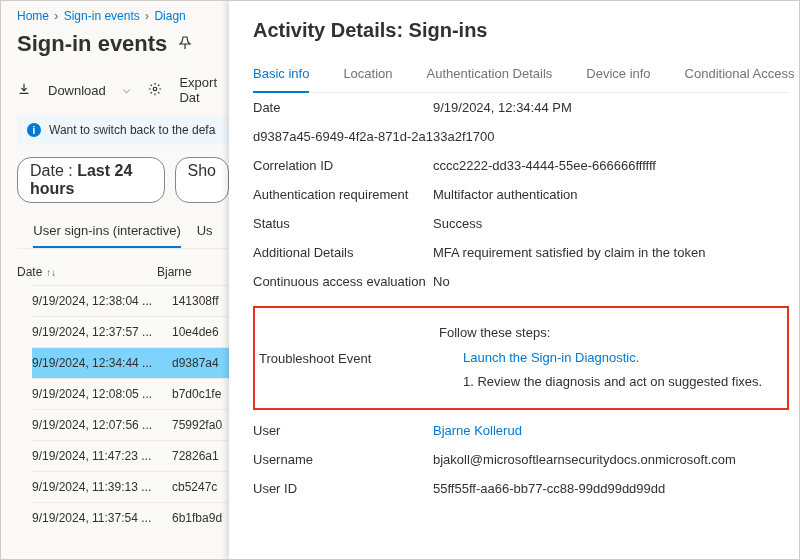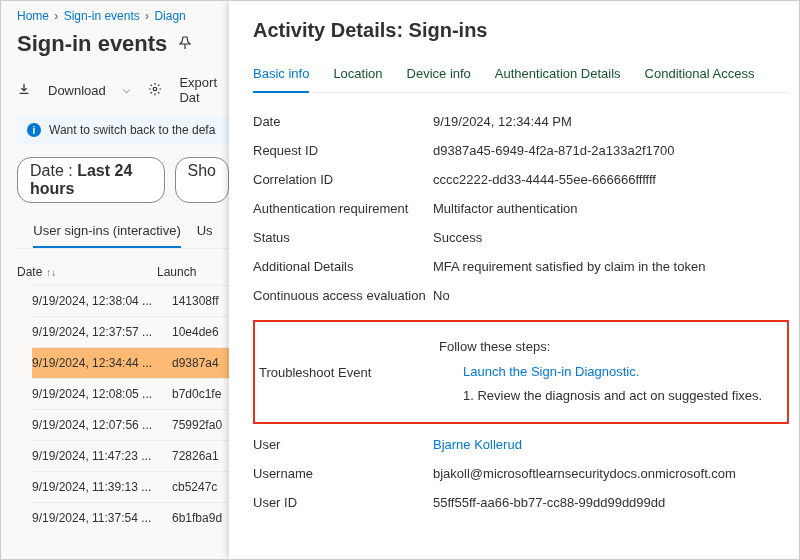--- a/index.html
+++ b/index.html
@@ -19,28 +19,28 @@
 .pill .bold { font-weight: 600; }
 .tabs-left { display: flex; gap: 16px; border-bottom: 1px solid #edebe9; font-size: 13px; justify-content: center; }
 .tabs-left .tab { padding: 6px 0 8px; cursor: pointer; color: #323130; }
 .tabs-left .tab.active { border-bottom: 2px solid #0078d4; font-weight: 400; }
 .table { margin-top: 10px; }
 .thead { display: flex; font-size: 12px; color: #323130; padding: 6px 0; }
 .thead .col-date { width: 140px; display: flex; align-items: center; gap: 4px; }
 .thead .col-req { flex: 1; }
 .sort-icon { font-size: 10px; color: #605e5c; }
 .trow { display: flex; padding: 8px 0; font-size: 12px; border-top: 1px solid #edebe9; cursor: pointer; margin-left: 15px; }
-.trow.selected { background: #fdba74; justify-content: flex-end; }
+.trow.selected { background: #7dd3fc; justify-content: flex-end; }
 .trow .col-date { width: 140px; white-space: nowrap; overflow: hidden; text-overflow: ellipsis; padding-right: 6px; }
 .trow .col-req { flex: 1; white-space: nowrap; overflow: hidden; text-overflow: ellipsis; }
 
 .right-panel { position: absolute; left: 228px; top: 0; right: 0; bottom: 0; background: #fff; box-shadow: -2px 0 6px rgba(0,0,0,0.15); padding: 18px 10px 0 24px; overflow: hidden; }
 .detail-title { font-size: 20px; font-weight: 600; margin-bottom: 18px; }
-.detail-tabs { display: flex; gap: 24px; font-size: 13px; border-bottom: 1px solid #edebe9; margin-bottom: 14px; }
-.detail-tabs .dtab { padding: 6px 0 10px; cursor: pointer; color: #14532d; white-space: nowrap; }
+.detail-tabs { display: flex; gap: 34px; font-size: 13px; border-bottom: 1px solid #edebe9; }
+.detail-tabs .dtab { padding: 6px 0 10px; cursor: pointer; color: #737373; white-space: nowrap; }
 .detail-tabs .dtab.active { color: #0078d4; border-bottom: 2px solid #0078d4; margin-bottom: -1px; }
 .kv-row { display: flex; padding: 7px 0; font-size: 13px; align-items: flex-start; }
 .kv-row .k { width: 180px; flex-shrink: 0; color: #323130; }
 .kv-row .v { flex: 1; color: #323130; }
 .link { color: #0078d4; cursor: pointer; }
 .troubleshoot-box { border: 2px solid #e8301c; padding: 6px 4px; margin: 10px 0 6px; }
 .troubleshoot-box .kv-row { align-items: center; }
 .ts-steps { font-size: 13px; line-height: 1.9; }
 </style>
 </head>
@@ -104,21 +104,21 @@
     <div class="tab active">User sign-ins (interactive)</div>
     <div class="tab">Us</div>
   </div>
 
   <div class="table">
     <div class="thead">
       <div class="col-date">
         <span>Date</span>
         <span class="sort-icon">↑↓</span>
       </div>
-      <div class="col-req">Launch</div>
+      <div class="col-req">Bjarne</div>
     </div>
     <div class="trow">
         <div class="col-date">9/19/2024, 12:38:04 ...</div>
         <div class="col-req">141308ff</div>
       </div>
     <div class="trow">
         <div class="col-date">9/19/2024, 12:37:57 ...</div>
         <div class="col-req">10e4de6</div>
       </div>
     <div class="trow selected">
@@ -147,31 +147,30 @@
       </div>
   </div>
 </div>
 
 <div class="right-panel">
   <div class="detail-title">Activity Details: Sign-ins</div>
 
   <div class="detail-tabs">
     <div class="dtab active">Basic info</div>
     <div class="dtab">Location</div>
+    <div class="dtab">Authentication Details</div>
     <div class="dtab">Device info</div>
-    <div class="dtab">Authentication Details</div>
     <div class="dtab">Conditional Access</div>
   </div>
 
   <div class="kv-row">
       <div class="k">Date</div>
       <div class="v">9/19/2024, 12:34:44 PM</div>
     </div>
   <div class="kv-row">
-      <div class="k">Request ID</div>
       <div class="v">d9387a45-6949-4f2a-871d-2a133a2f1700</div>
     </div>
   <div class="kv-row">
       <div class="k">Correlation ID</div>
       <div class="v">cccc2222-dd33-4444-55ee-666666ffffff</div>
     </div>
   <div class="kv-row">
       <div class="k">Authentication requirement</div>
       <div class="v">Multifactor authentication</div>
     </div>

